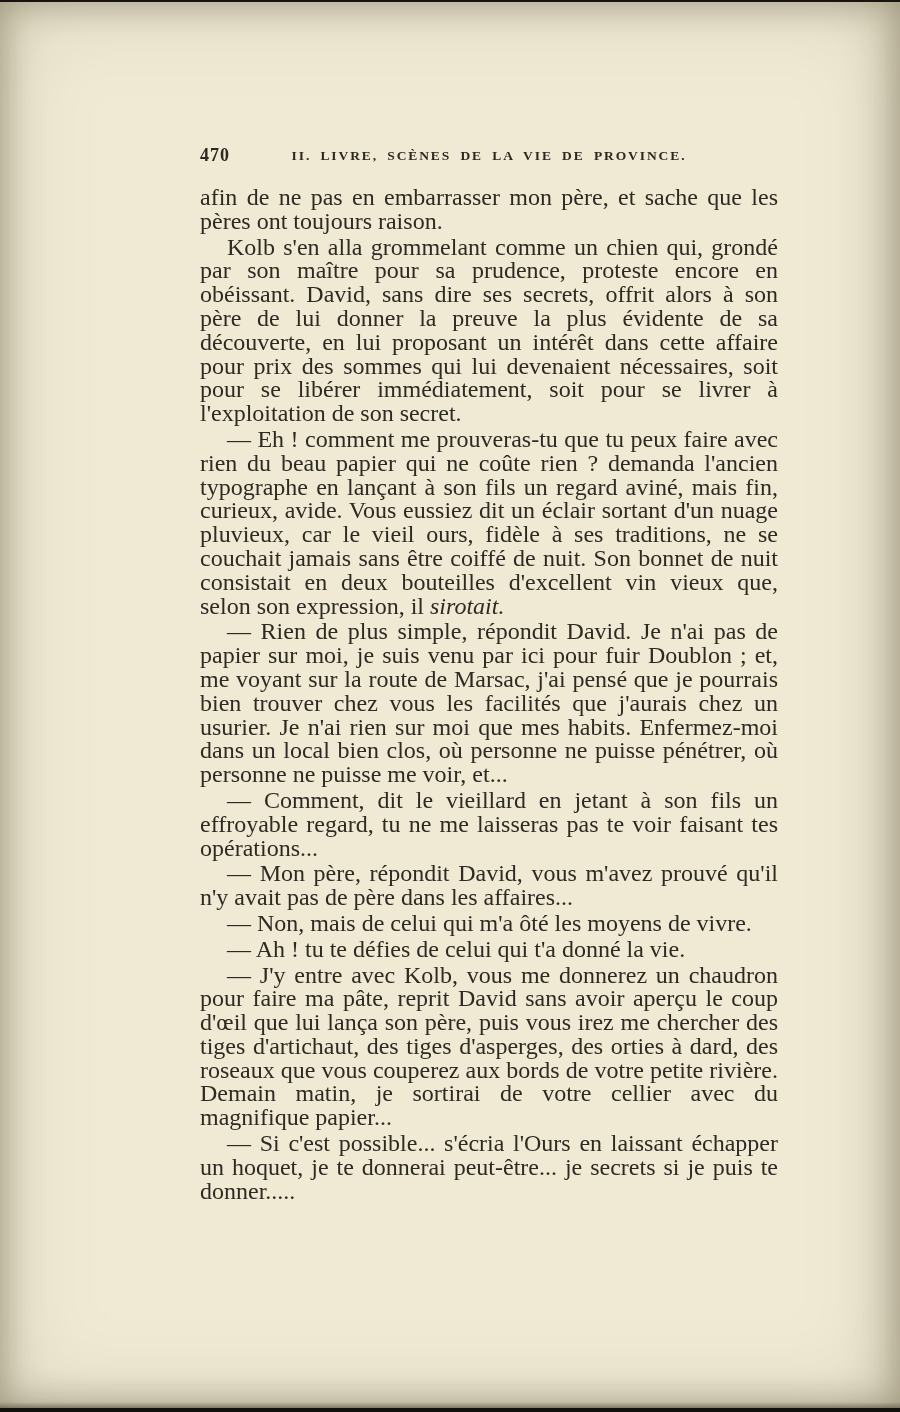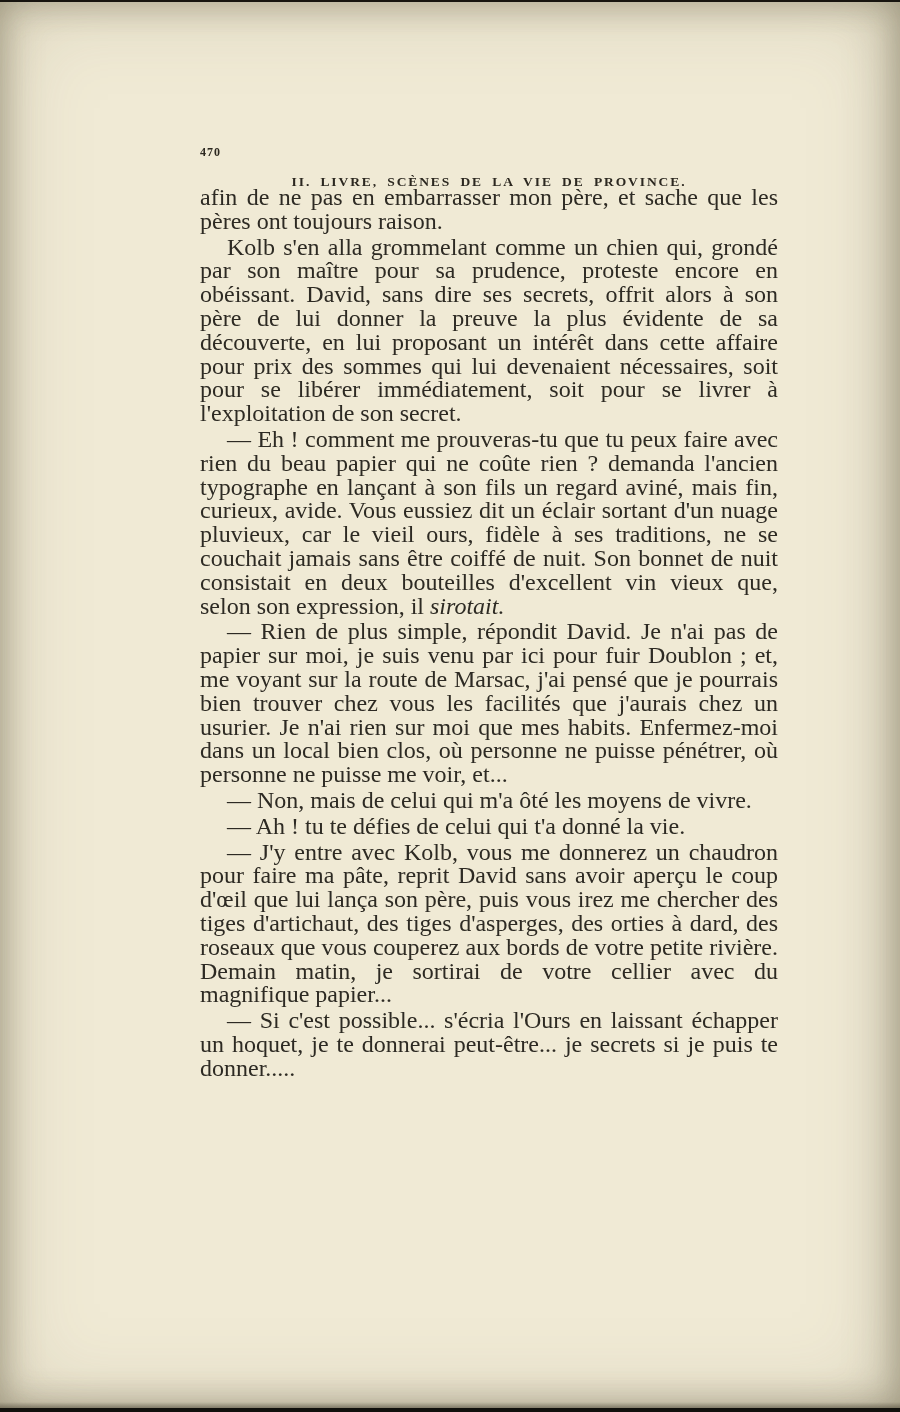--- a/index.html
+++ b/index.html
@@ -48,33 +48,32 @@
     position: absolute;
     top: 148px;
     left: 200px;
     width: 578px;
     color: #2c2820;
   }
   .pagenum {
     position: absolute;
     left: 0;
     top: -3px;
-    font-size: 12px;
+    font-size: 18px;
     font-weight: bold;
     letter-spacing: 1px;
   }
   .running-title {
     display: block;
     text-align: center;
     font-size: 13.5px;
     font-weight: bold;
     letter-spacing: 1.9px;
     word-spacing: 4px;
     white-space: nowrap;
-    margin-top: 26px;
   }
   .body-block {
     position: absolute;
     top: 186px;
     left: 200px;
     width: 578px;
     font-size: 24px;
     line-height: 23.8px;
     text-align: justify;
     color: #2d2a23;
@@ -99,20 +98,22 @@
   <div class="header">
     <span class="pagenum">470</span>
     <span class="running-title">II. LIVRE, SCÈNES DE LA VIE DE PROVINCE.</span>
   </div>
 
   <div class="body-block" id="page-body">
       <p class="para"><span>afin de ne pas en embarrasser mon père, et sache que les pères ont toujours raison.</span></p>
       <p class="para indent"><span>Kolb s'en alla grommelant comme un chien qui, grondé par son maître pour sa prudence, proteste encore en obéissant. David, sans dire ses secrets, offrit alors à son père de lui donner la preuve la plus évidente de sa découverte, en lui proposant un intérêt dans cette affaire pour prix des sommes qui lui devenaient nécessaires, soit pour se libérer immédiatement, soit pour se livrer à l'exploitation de son secret.</span></p>
       <p class="para indent"><span>— Eh ! comment me prouveras-tu que tu peux faire avec rien du beau papier qui ne coûte rien ? demanda l'ancien typographe en lançant à son fils un regard aviné, mais fin, curieux, avide. Vous eussiez dit un éclair sortant d'un nuage pluvieux, car le vieil ours, fidèle à ses traditions, ne se couchait jamais sans être coiffé de nuit. Son bonnet de nuit consistait en deux bouteilles d'excellent vin vieux que, selon son expression, il </span><em>sirotait.</em></p>
       <p class="para indent"><span>— Rien de plus simple, répondit David. Je n'ai pas de papier sur moi, je suis venu par ici pour fuir Doublon ; et, me voyant sur la route de Marsac, j'ai pensé que je pourrais bien trouver chez vous les facilités que j'aurais chez un usurier. Je n'ai rien sur moi que mes habits. Enfermez-moi dans un local bien clos, où personne ne puisse pénétrer, où personne ne puisse me voir, et...</span></p>
+      <p class="para indent"><span>— Comment, dit le vieillard en jetant à son fils un effroyable regard, tu ne me laisseras pas te voir faisant tes opérations...</span></p>
+      <p class="para indent"><span>— Mon père, répondit David, vous m'avez prouvé qu'il n'y avait pas de père dans les affaires...</span></p>
       <p class="para indent"><span>— Non, mais de celui qui m'a ôté les moyens de vivre.</span></p>
       <p class="para indent"><span>— Ah ! tu te défies de celui qui t'a donné la vie.</span></p>
       <p class="para indent"><span>— J'y entre avec Kolb, vous me donnerez un chaudron pour faire ma pâte, reprit David sans avoir aperçu le coup d'œil que lui lança son père, puis vous irez me chercher des tiges d'artichaut, des tiges d'asperges, des orties à dard, des roseaux que vous couperez aux bords de votre petite rivière. Demain matin, je sortirai de votre cellier avec du magnifique papier...</span></p>
       <p class="para indent"><span>— Si c'est possible... s'écria l'Ours en laissant échapper un hoquet, je te donnerai peut-être... je secrets si je puis te donner.....</span></p>
     </div>
 
   <div class="edge-bottom-shade"></div>
   <div class="edge-bottom"></div>
 </div>
 

